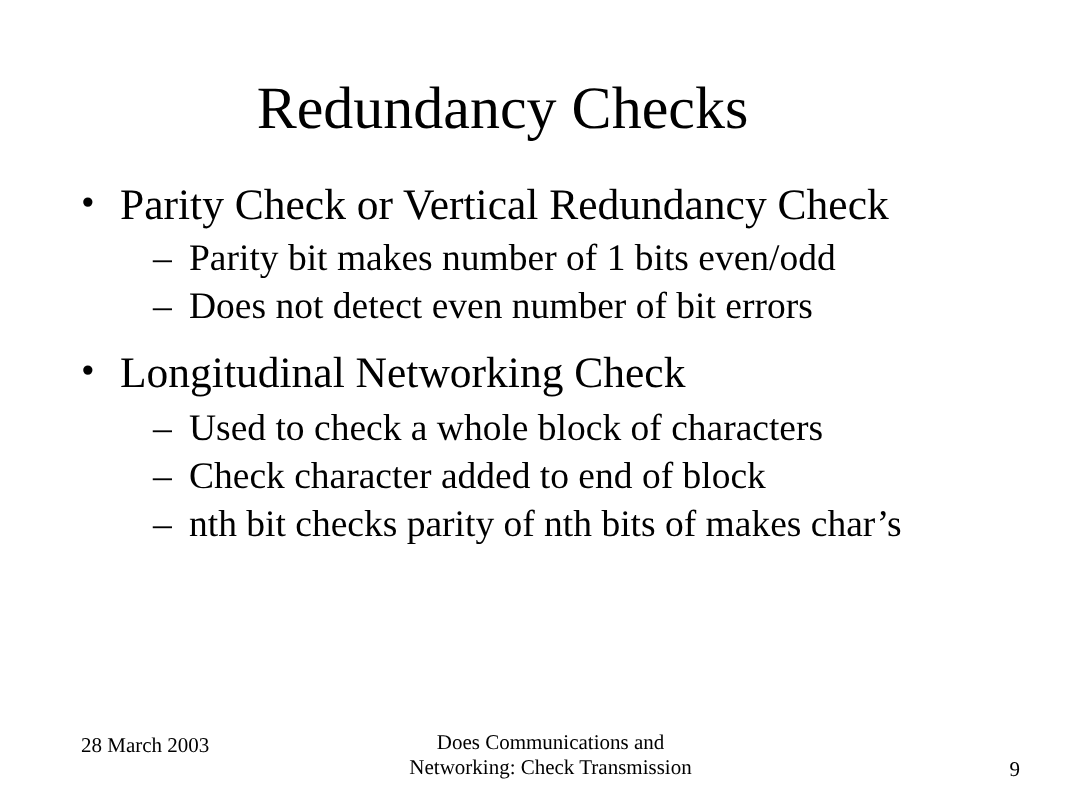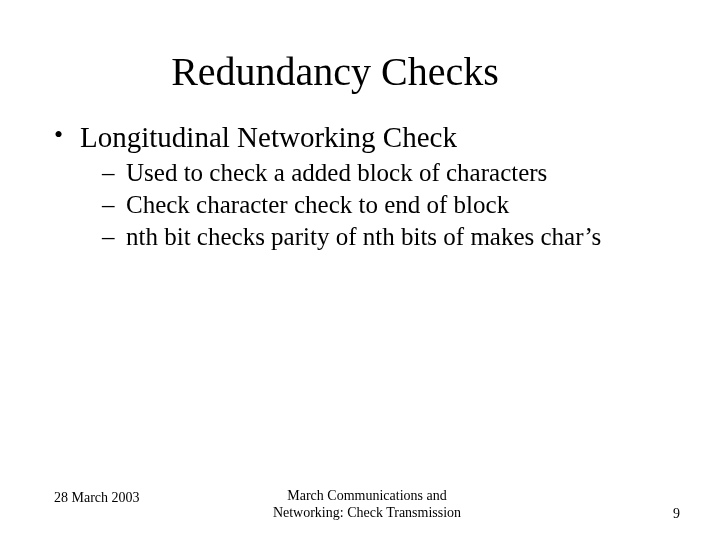--- a/index.html
+++ b/index.html
@@ -94,32 +94,39 @@
 </head>
 <body>
 
 <div class="slide">
 
   <div class="title">Redundancy Checks</div>
 
   <div class="content">
     <ul class="level1">
       <li>
+        <span>Parity Check or Vertical Redundancy Check</span>
+        <ul class="level2">
+          <li>Parity bit makes number of 1 bits even/odd</li>
+          <li>Does not detect even number of bit errors</li>
+        </ul>
+      </li>
+      <li>
         <span>Longitudinal Networking Check</span>
         <ul class="level2">
-          <li>Used to check a added block of characters</li>
-          <li>Check character check to end of block</li>
+          <li>Used to check a whole block of characters</li>
+          <li>Check character added to end of block</li>
           <li>nth bit checks parity of nth bits of makes char’s</li>
         </ul>
       </li>
     </ul>
   </div>
 
   <div class="footer">
     <div class="footer-date">28 March 2003</div>
     <div class="footer-center">
-      <span>March Communications and</span><br>
+      <span>Does Communications and</span><br>
       <span>Networking: Check Transmission</span>
     </div>
     <div class="footer-page">9</div>
   </div>
 
 </div>
 
 </body></html>

